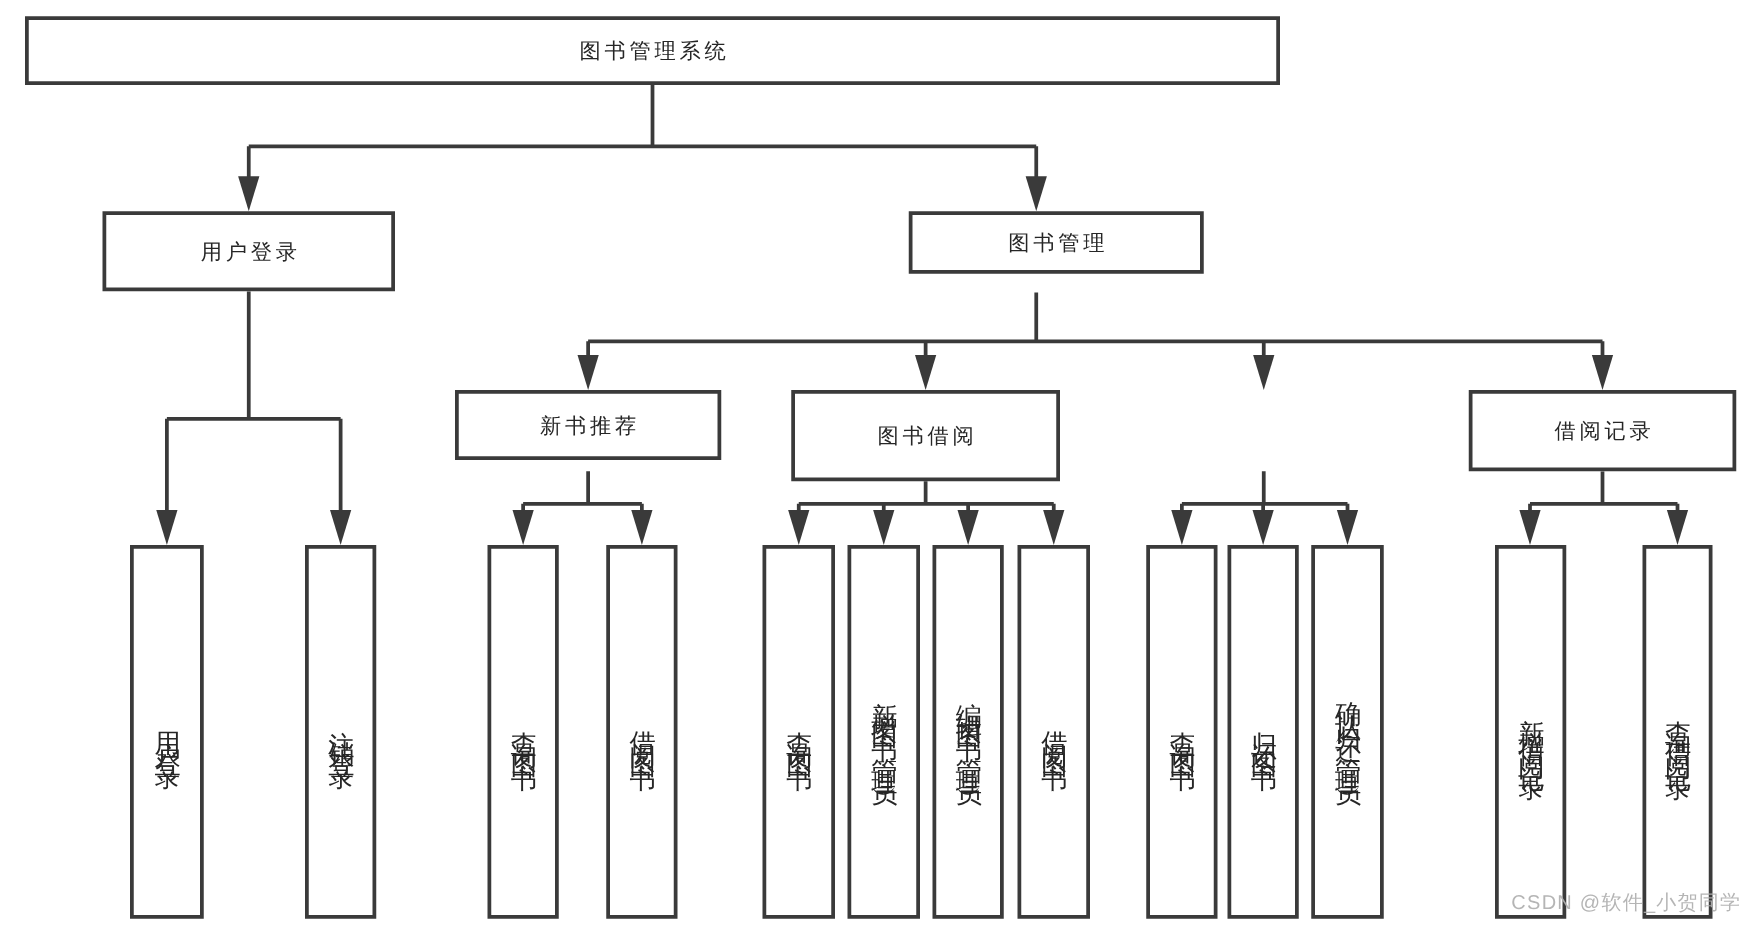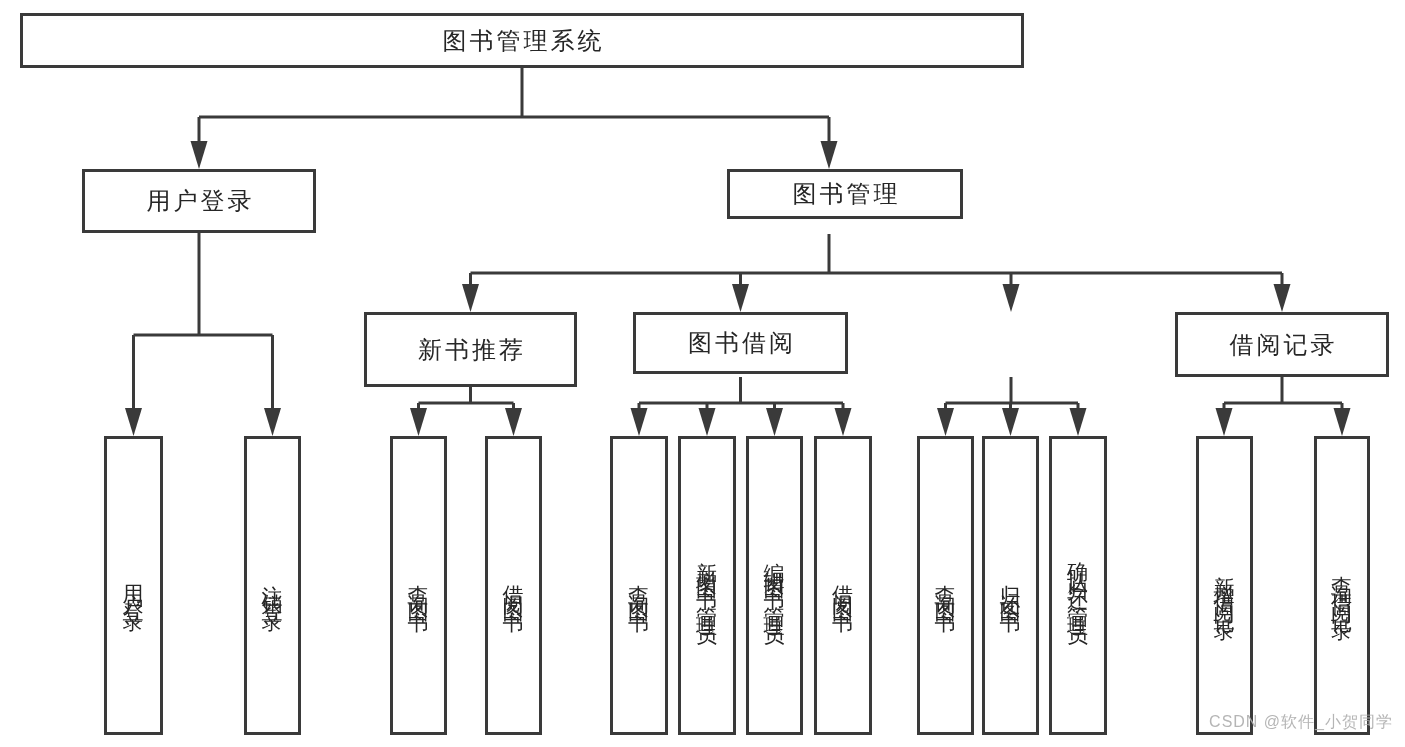--- a/index.html
+++ b/index.html
@@ -27,21 +27,21 @@
     position: absolute;
     box-sizing: border-box;
     border: 3px solid #3a3a3a;
     background: #ffffff;
     display: flex;
     align-items: center;
     justify-content: center;
     color: #262626;
   }
   .h-label {
-    font-size: 24px;
+    font-size: 17px;
     letter-spacing: 3px;
     text-indent: 3px;
     white-space: nowrap;
   }
   .leaf { top: 436px; height: 299px; }
   .v-label {
     writing-mode: vertical-rl;
     font-size: 21px;
     letter-spacing: 9px;
     line-height: 1;
@@ -54,22 +54,22 @@
     font-size: 16px;
     letter-spacing: 1px;
     color: rgba(175, 175, 175, 0.92);
     white-space: nowrap;
     z-index: 5;
   }
   
   .n-root            { left: 20px;   top: 13px;  width: 1004px; height: 55px; }
   .n-user-login      { left: 82px;   top: 169px; width: 234px;  height: 64px; }
   .n-book-mgmt       { left: 727px;  top: 169px; width: 236px;  height: 50px; }
-  .n-new-book        { left: 364px;  top: 312px; width: 213px;  height: 75px; }
-  .n-book-borrow     { left: 633px;  top: 312px; width: 215px;  height: 62px; }
+  .n-new-book        { left: 364px;  top: 312px; width: 213px;  height: 56px; }
+  .n-book-borrow     { left: 633px;  top: 312px; width: 215px;  height: 73px; }
   .n-current-borrow  { left: 903px;  top: 312px; width: 216px;  height: 65px; }
   .n-borrow-records  { left: 1175px; top: 312px; width: 214px;  height: 65px; }
   .lf-user-login     { left: 104px;  width: 59px; }
   .lf-logout         { left: 244px;  width: 57px; }
   .lf-rec-query      { left: 390px;  width: 57px; }
   .lf-rec-borrow     { left: 485px;  width: 57px; }
   .lf-bb-query       { left: 610px;  width: 58px; }
   .lf-bb-add         { left: 678px;  width: 58px; }
   .lf-bb-edit        { left: 746px;  width: 57px; }
   .lf-bb-borrow      { left: 814px;  width: 58px; }

